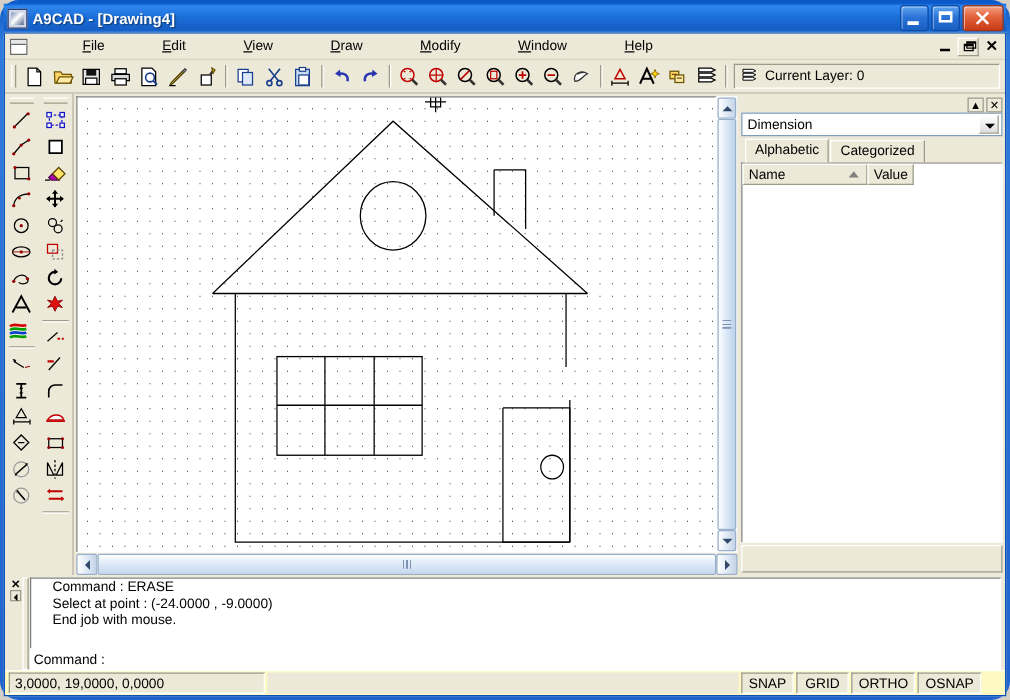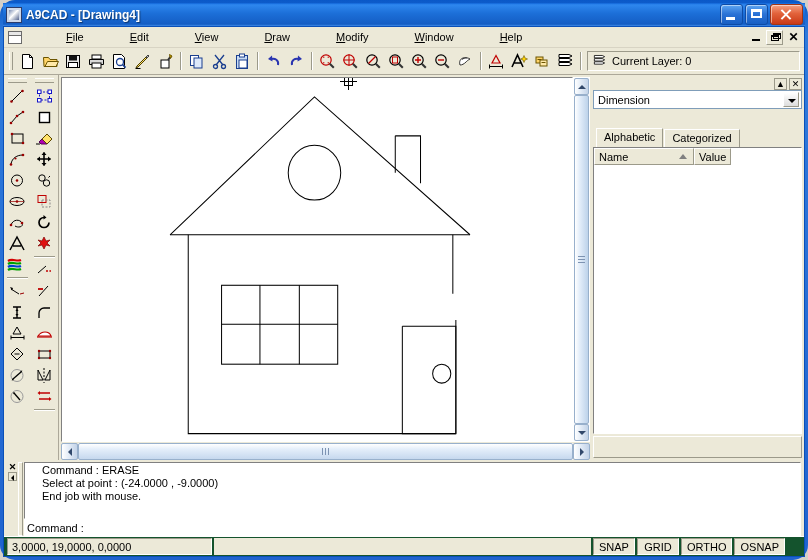--- a/index.html
+++ b/index.html
@@ -154,21 +154,21 @@
     background:repeating-linear-gradient(to right,#7d93b2 0 1px,transparent 1px 3px);}
   
   .props{
     width:214px;flex:none;display:flex;flex-direction:column;
     background:#ece9d8;padding:2px 2px 2px 3px;box-sizing:border-box;
   }
   .propshdr{height:13px;display:flex;align-items:center;justify-content:flex-end;gap:2px;flex:none;}
   .phb{width:13px;height:12px;border:1px solid #9c9a8a;background:#ece9d8;
     box-sizing:border-box;position:relative;font-size:9px;line-height:10px;text-align:center;}
   .combo{
-    height:19px;display:flex;align-items:center;flex:none;margin-bottom:20px;
+    height:19px;display:flex;align-items:center;flex:none;margin-bottom:3px;
     background:#fff;border:1px solid #7f9db9;box-sizing:border-box;
   }
   .combo .ct{flex:1;padding:0 4px;font-size:11px;color:#000;}
   .combo .cbtn{
     width:16px;height:15px;margin-right:2px;flex:none;position:relative;
     background:linear-gradient(to bottom,#fff,#ddd);border:1px solid #9c9a8a;
     border-top-color:#fff;border-left-color:#fff;box-sizing:border-box;
   }
   .combo .cbtn:after{content:"";position:absolute;left:4px;top:6px;
     border-left:4px solid transparent;border-right:4px solid transparent;border-top:4px solid #000;}
@@ -212,21 +212,21 @@
     flex:1;background:#fff;border:1px solid #808080;border-right-color:#fff;border-bottom-color:#fff;
     box-sizing:border-box;padding:1px 17px;font-size:11px;line-height:13px;color:#000;overflow:hidden;
   }
   .cmdline{
     height:17px;flex:none;background:#fff;padding:1px 3px;font-size:11px;color:#000;
     box-sizing:border-box;display:flex;align-items:center;
   }
   
   .status{
     height:20px;flex:none;display:flex;align-items:center;gap:2px;
-    padding:1px 3px;box-sizing:border-box;background:#14532d;border-top:1px solid #fff;
+    padding:1px 3px;box-sizing:border-box;background:#fef9c3;border-top:1px solid #fff;
   }
   .coords{
     width:205px;height:17px;display:flex;align-items:center;padding:0 4px;box-sizing:border-box;
     font-size:11px;background:#ece9d8;
     border:1px solid #9c9a8a;border-right-color:#fff;border-bottom-color:#fff;
   }
   .statspace{flex:1;height:17px;background:#ece9d8;}
   .stog{
     height:17px;min-width:42px;display:flex;align-items:center;justify-content:center;
     font-size:11px;padding:0 5px;box-sizing:border-box;background:#ece9d8;

